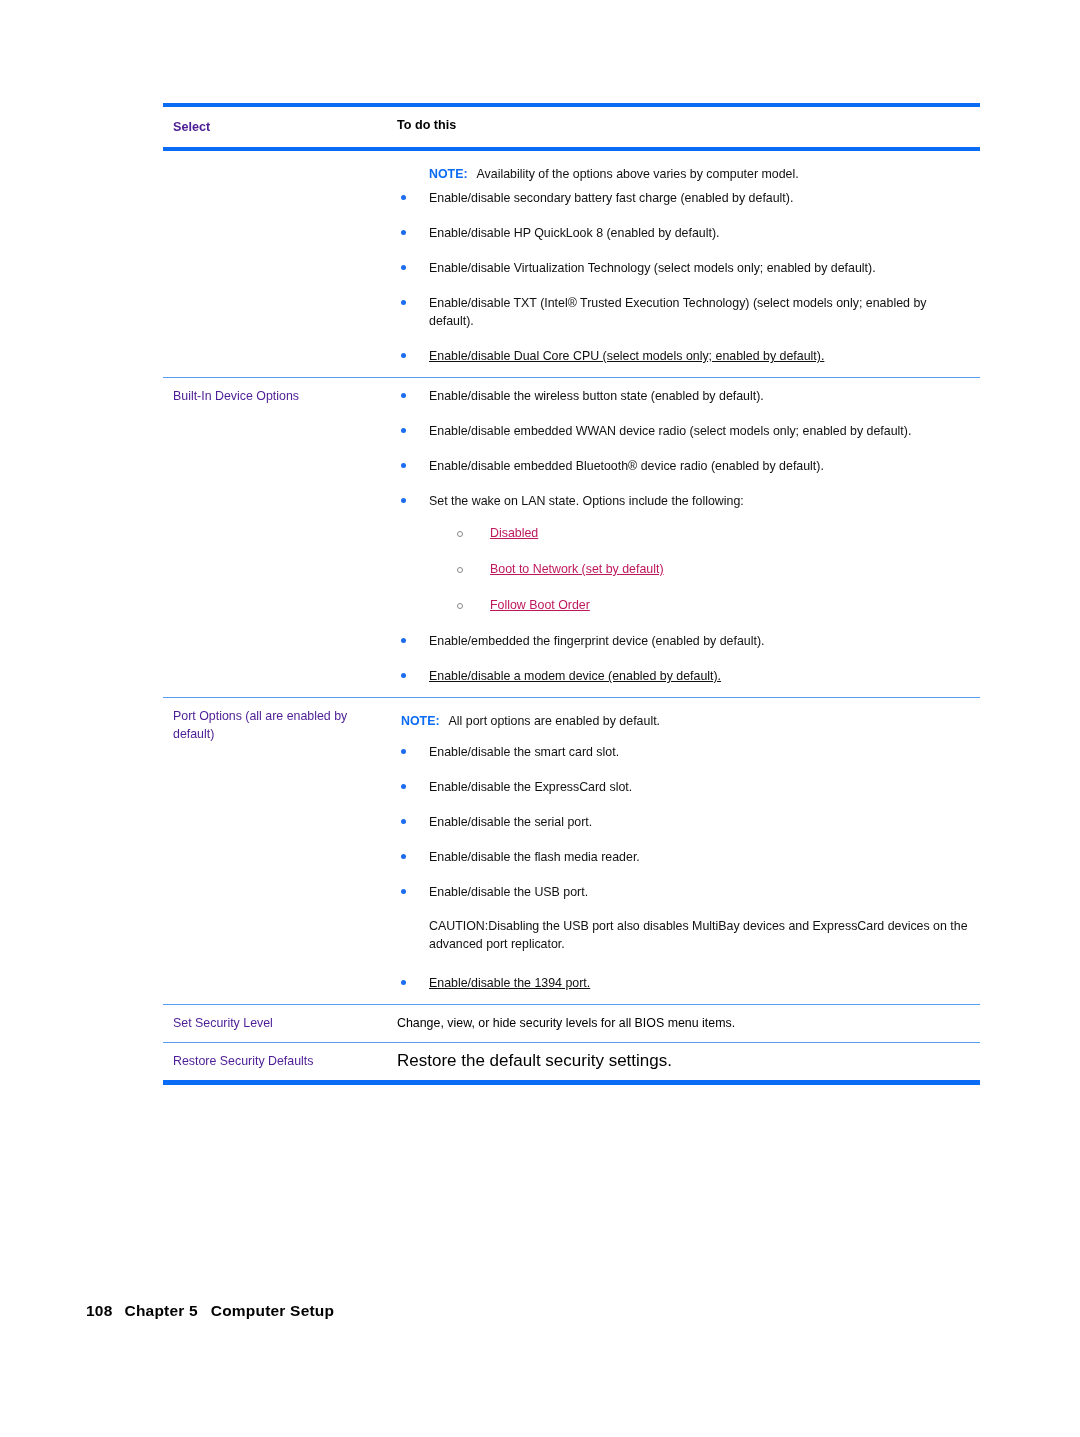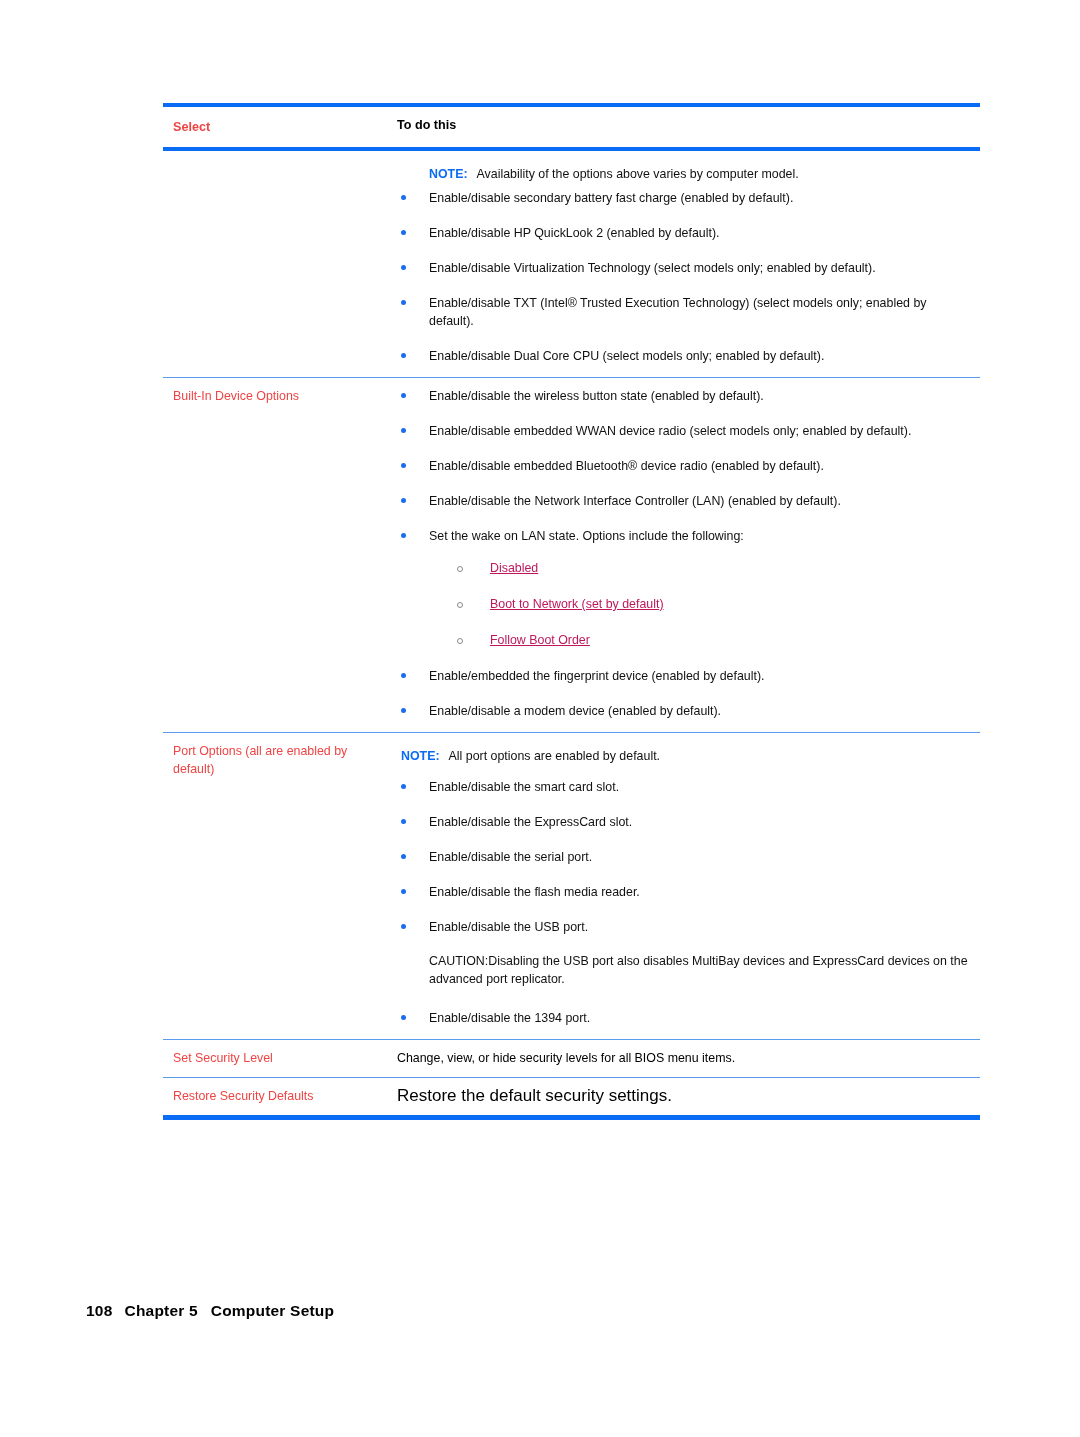--- a/index.html
+++ b/index.html
@@ -56,21 +56,21 @@
     display: flex;
     align-items: flex-start;
   }
   .col-select {
     width: 234px;
     flex: 0 0 234px;
     box-sizing: border-box;
     padding: 9px 10px 10px 10px;
     font-size: 12.4px;
     line-height: 18px;
-    color: #ef4444;
+    color: #4c1d95;
   }
   .col-todo {
     flex: 1 1 auto;
     box-sizing: border-box;
     padding: 9px 6px 10px 0px;
   }
 
   .head-row .col-select,
   .head-row .col-todo {
     font-weight: bold;
@@ -105,20 +105,21 @@
   ul.blist > li {
     position: relative;
     padding-left: 32px;
     margin: 0 0 17px 0;
     font-size: 12.4px;
     line-height: 18px;
     color: #111111;
   }
   ul.blist > li:last-child {
     margin-bottom: 2px;
+    text-decoration: underline;
   }
   ul.blist > li > .bullet {
     position: absolute;
     left: 4px;
     top: 6px;
     width: 5px;
     height: 5px;
     border-radius: 50%;
     background: #1b6cf0;
   }
@@ -188,40 +189,39 @@
     <div class="row">
       <div class="col-select"></div>
       <div class="col-todo">
 
         <div class="admon indent">
           <span class="kw">NOTE:</span><span>Availability of the options above varies by computer model.</span>
         </div>
 
         <ul class="blist">
           <li><span class="bullet"></span><span>Enable/disable secondary battery fast charge (enabled by default).</span></li>
-          <li><span class="bullet"></span><span>Enable/disable HP QuickLook 2 (enabled by default).</span></li>
+          <li><span class="bullet"></span><span>Enable/disable HP QuickLook 8 (enabled by default).</span></li>
           <li><span class="bullet"></span><span>Enable/disable Virtualization Technology (select models only; enabled by default).</span></li>
           <li><span class="bullet"></span><span>Enable/disable TXT (Intel® Trusted Execution Technology) (select models only; enabled by default).</span></li>
           <li><span class="bullet"></span><span>Enable/disable Dual Core CPU (select models only; enabled by default).</span></li>
         </ul>
 
       </div>
     </div>
 
     <div class="rule-row"></div>
 
     <div class="row">
       <div class="col-select">Built-In Device Options</div>
       <div class="col-todo">
 
         <ul class="blist">
           <li><span class="bullet"></span><span>Enable/disable the wireless button state (enabled by default).</span></li>
           <li><span class="bullet"></span><span>Enable/disable embedded WWAN device radio (select models only; enabled by default).</span></li>
           <li><span class="bullet"></span><span>Enable/disable embedded Bluetooth® device radio (enabled by default).</span></li>
-          <li><span class="bullet"></span><span>Enable/disable the Network Interface Controller (LAN) (enabled by default).</span></li>
           <li style="margin-bottom:0;">
             <span class="bullet"></span><span>Set the wake on LAN state. Options include the following:</span>
             <ul class="sublist">
               <li><span class="subbullet"></span><span>Disabled</span></li>
               <li><span class="subbullet"></span><span>Boot to Network (set by default)</span></li>
               <li style="margin-bottom:18px;"><span class="subbullet"></span><span>Follow Boot Order</span></li>
             </ul>
           </li>
           <li><span class="bullet"></span><span>Enable/embedded the fingerprint device (enabled by default).</span></li>
           <li><span class="bullet"></span><span>Enable/disable a modem device (enabled by default).</span></li>

